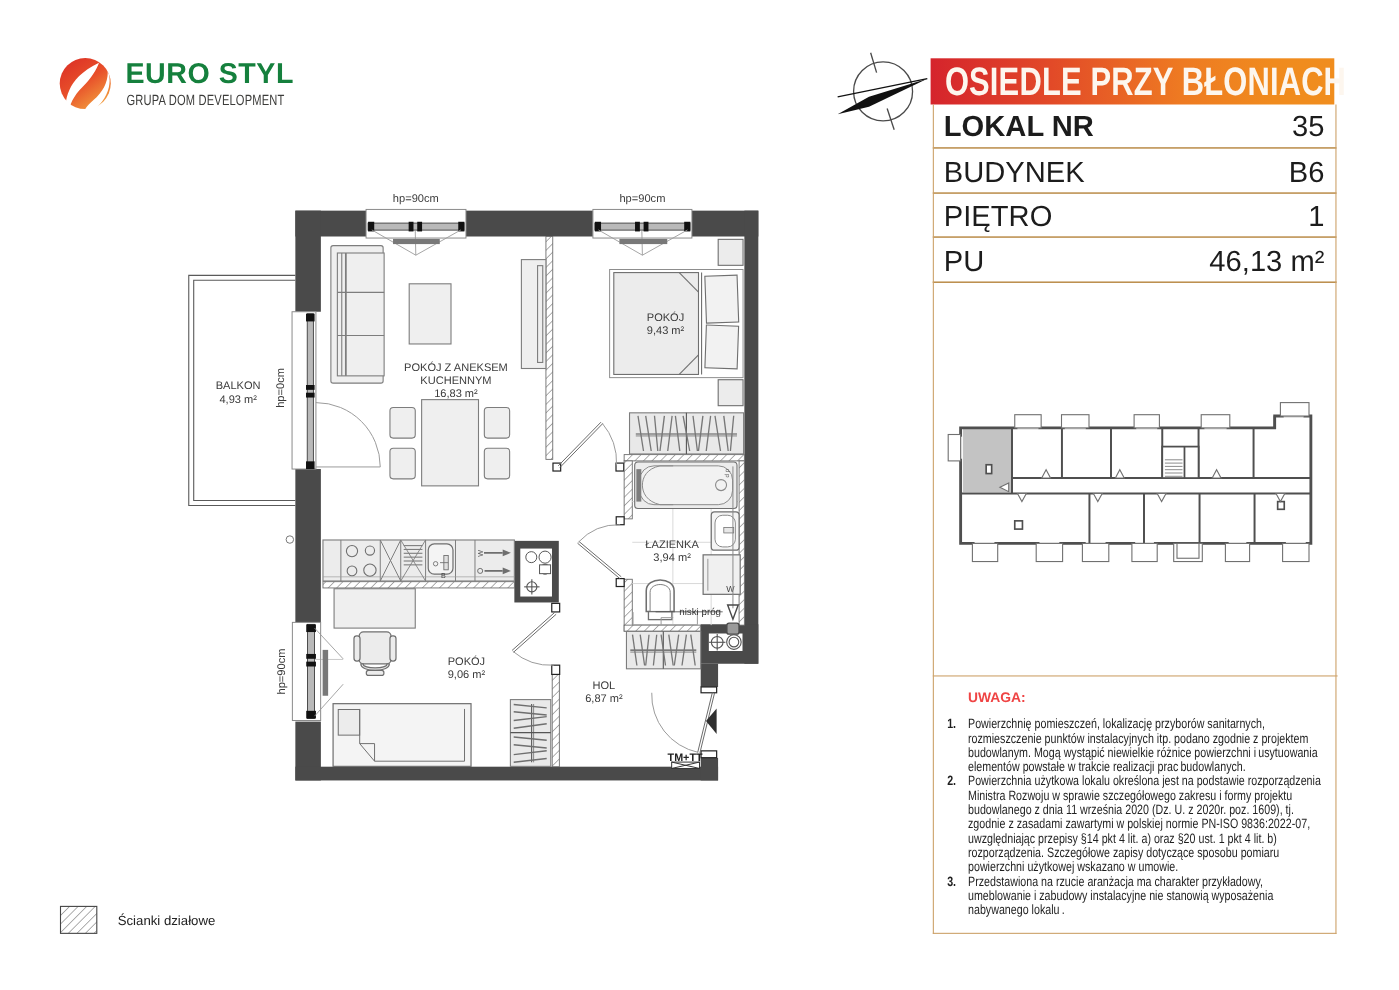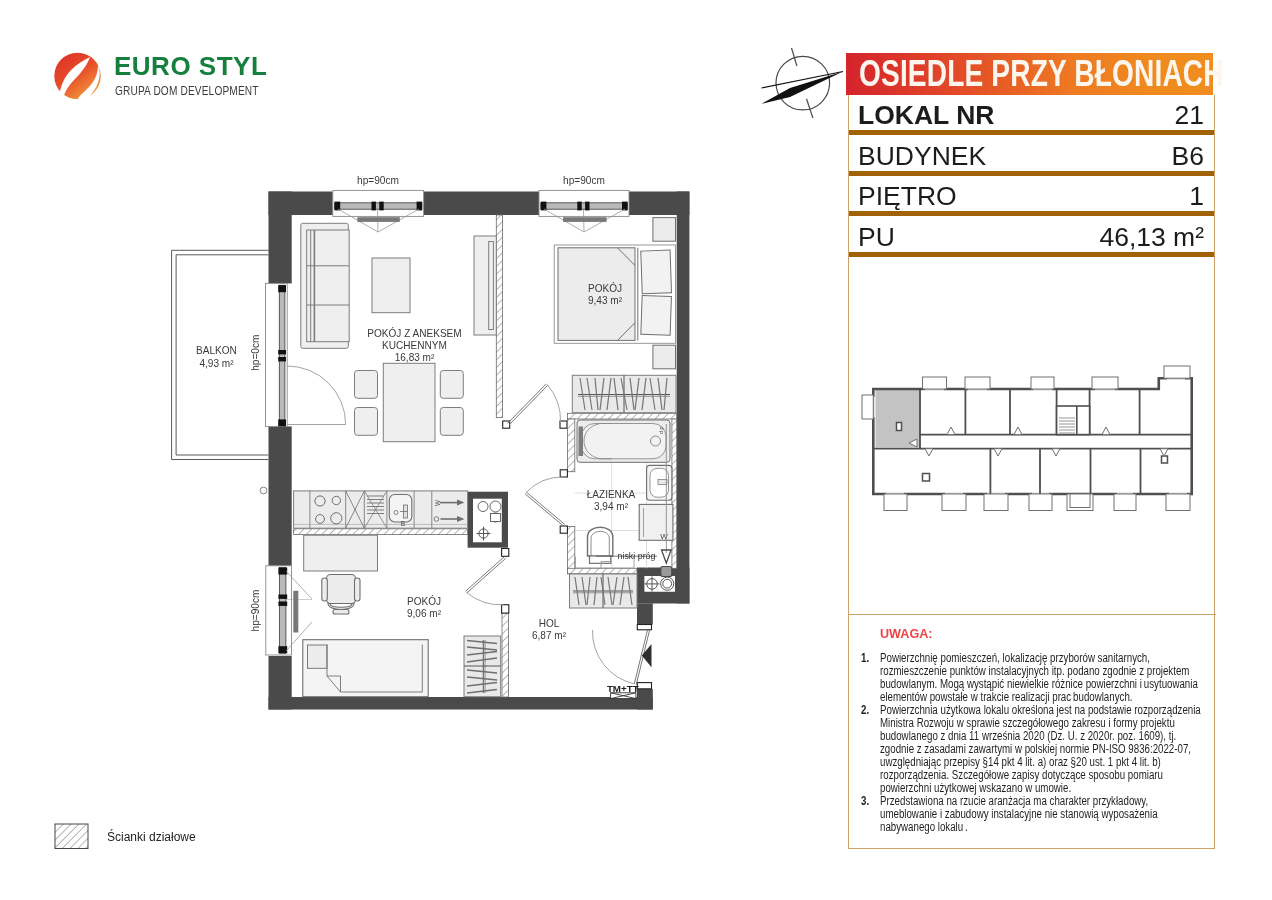--- a/index.html
+++ b/index.html
@@ -1,20 +1,20 @@
 <!DOCTYPE html>
 <html><head>
 <meta charset="utf-8">
 <style>
   html,body{margin:0;padding:0;background:#ffffff;}
   body{width:1272px;height:900px;position:relative;font-family:"Liberation Sans",sans-serif;overflow:hidden;}
   .abs{position:absolute;}
   .hdr-title{left:846px;top:53px;width:367px;height:42px;background:linear-gradient(90deg,#d5242c 0%,#e24a28 30%,#ee7a22 62%,#f08b1e 85%,#f08d1e 100%);color:#fdf6ee;font-weight:bold;font-size:36px;line-height:42px;padding-left:13px;box-sizing:border-box;}
   .hdr-title span{display:inline-block;white-space:nowrap;transform:scaleX(0.78);transform-origin:0 50%;letter-spacing:0.2px;}
-  .row{left:848px;width:367px;height:40px;border-bottom:5px solid #a16207;font-size:26.5px;color:#1c1c1c;box-sizing:border-box;}
+  .row{left:848px;width:367px;height:40px;border-bottom:1px solid #a16207;font-size:26.5px;color:#1c1c1c;box-sizing:border-box;}
   .row .lbl{position:absolute;left:10px;top:5px;}
   .row .val{position:absolute;right:11px;top:5px;font-weight:normal;}
   .panel{left:848px;top:256px;width:367px;height:593px;border:1px solid #cda26a;border-top:none;box-sizing:border-box;}
   .pdiv{left:848px;top:614px;width:368px;height:1px;background:#cda26a;}
   .tablebox{left:848px;top:95px;width:367px;height:161.5px;border-left:1px solid #cda26a;border-right:1px solid #cda26a;box-sizing:border-box;}
   .uwaga{left:880px;top:627px;font-size:12.6px;font-weight:bold;color:#ef4444;}
   .notes{left:880px;top:652px;width:430px;font-size:12.3px;line-height:12.95px;color:#1f1f1f;transform:scaleX(0.79);transform-origin:0 0;white-space:nowrap;}
   .notes p{margin:0 0 0.5px 0;position:relative;}
   .notes .num{position:absolute;left:-24px;font-weight:bold;}
   .logo-txt1{left:114px;top:51px;font-size:26px;font-weight:bold;color:#15803d;letter-spacing:0.5px;}
@@ -579,21 +579,21 @@
 </g>
 </svg>
 
 <div class="abs logo-txt1">EURO&nbsp;STYL</div>
 <div class="abs logo-txt2">GRUPA DOM DEVELOPMENT</div>
 
 <div class="abs hdr-title"><span>OSIEDLE PRZY BŁONIACH</span></div>
 
 <div class="abs row" style="top:95px;font-weight:bold;">
     <span class="lbl">LOKAL NR</span>
-    <span class="val">21</span>
+    <span class="val">35</span>
   </div>
 
 <div class="abs row" style="top:135.5px;padding-left:24px;">
     <span class="lbl">BUDYNEK</span>
     <span class="val">B6</span>
   </div>
 
 <div class="abs row" style="top:176px;text-align:center;">
     <span class="lbl">PIĘTRO</span>
     <span class="val">1</span>

